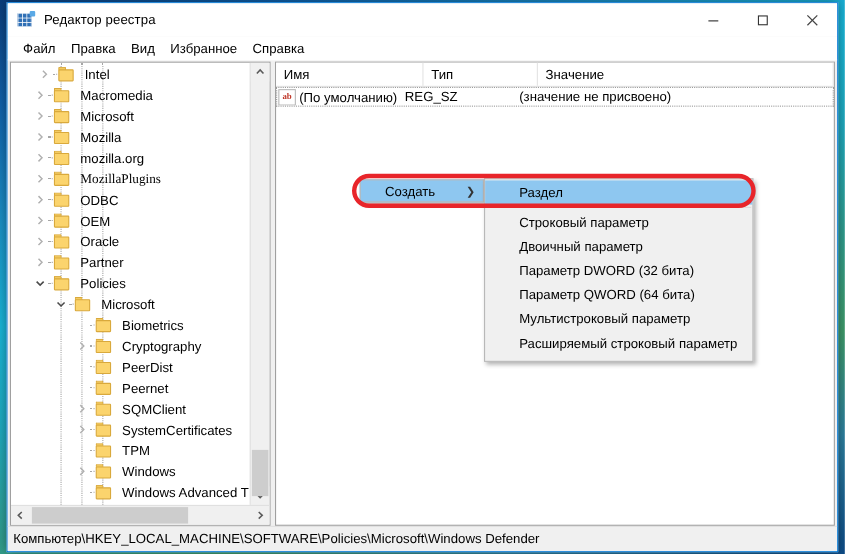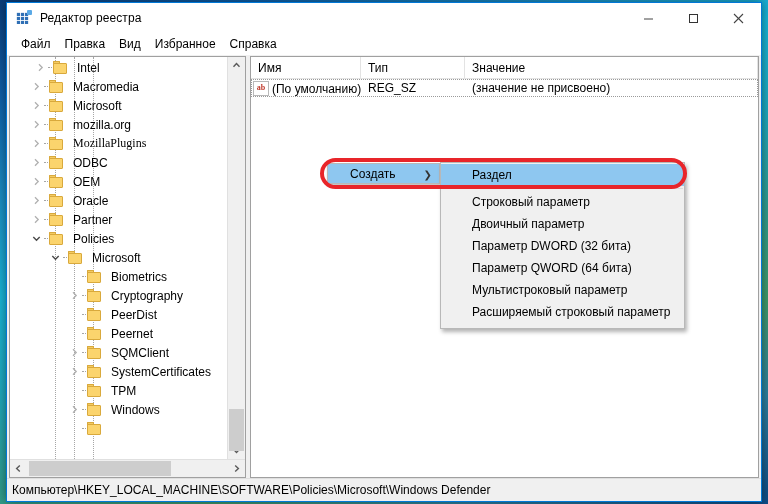--- a/index.html
+++ b/index.html
@@ -417,20 +417,33 @@
               <span class="twist">
                 <svg width="9" height="9" viewBox="0 0 9 9">
                   <polyline points="3,1.3 6.2,4.5 3,7.7" fill="none" stroke="#b0b0b0" stroke-width="1.3"></polyline>
                 </svg>
               </span>
               <span style="width: 4px; height: 0px; border-top: 1px dotted rgb(166, 166, 166); flex: 0 0 auto; margin-right: 1px;"></span>
               <span class="folder">
                 <span class="tab"></span>
                 <span class="body"></span>
               </span>
+              <span class="lbl">Mozilla</span>
+            </div>
+            <div class="tnode" style="padding-left: 18px;">
+              <span class="twist">
+                <svg width="9" height="9" viewBox="0 0 9 9">
+                  <polyline points="3,1.3 6.2,4.5 3,7.7" fill="none" stroke="#b0b0b0" stroke-width="1.3"></polyline>
+                </svg>
+              </span>
+              <span style="width: 4px; height: 0px; border-top: 1px dotted rgb(166, 166, 166); flex: 0 0 auto; margin-right: 1px;"></span>
+              <span class="folder">
+                <span class="tab"></span>
+                <span class="body"></span>
+              </span>
               <span class="lbl">mozilla.org</span>
             </div>
             <div class="tnode" style="padding-left: 18px; font-family: Liberation Serif, serif;">
               <span class="twist">
                 <svg width="9" height="9" viewBox="0 0 9 9">
                   <polyline points="3,1.3 6.2,4.5 3,7.7" fill="none" stroke="#b0b0b0" stroke-width="1.3"></polyline>
                 </svg>
               </span>
               <span style="width: 4px; height: 0px; border-top: 1px dotted rgb(166, 166, 166); flex: 0 0 auto; margin-right: 1px;"></span>
               <span class="folder">
@@ -605,20 +618,21 @@
               </span>
               <span class="lbl">Windows</span>
             </div>
             <div class="tnode" style="padding-left: 56px;">
               <span class="twist"></span>
               <span style="width: 4px; height: 0px; border-top: 1px dotted rgb(166, 166, 166); flex: 0 0 auto; margin-right: 1px;"></span>
               <span class="folder">
                 <span class="tab"></span>
                 <span class="body"></span>
               </span>
+              <span class="lbl">Windows Advanced T</span>
             </div>
             <div class="tnode sel" style="padding-left: 56px;">
               <span class="twist"></span>
             </div>
           </div>
         <div id="tree-vscroll">
           <div class="sb-arrow">
             <svg width="9" height="9" viewBox="0 0 9 9">
                 <polyline points="1.5,5.8 4.5,2.6 7.5,5.8" fill="none" stroke="#5a5a5a" stroke-width="1.4"></polyline>
               </svg>
@@ -645,21 +659,21 @@
               <polyline points="3.2,1.5 6.4,4.5 3.2,7.5" fill="none" stroke="#5a5a5a" stroke-width="1.4"></polyline>
             </svg>
         </div>
       </div>
     </div>
 
     <div id="splitter"></div>
 
     <div id="listpane">
       <div id="lvheader">
-          <div class="lvcol" style="width: 110px;">Имя</div>
+          <div class="lvcol" style="width: 134px;">Имя</div>
           <div class="lvcol" style="width: 104px;">Тип</div>
           <div class="lvcol" style="width: auto; flex: 1 1 auto;">Значение</div>
         </div>
       <div id="lvrows">
           <div class="lvrow">
             <div class="lvcell" style="width: 110px;">
               <span class="ab-icon">ab</span>
               <span>(По умолчанию)</span>
             </div>
             <div class="lvcell" style="width: 104px; padding-left: 7px;">REG_SZ</div>

